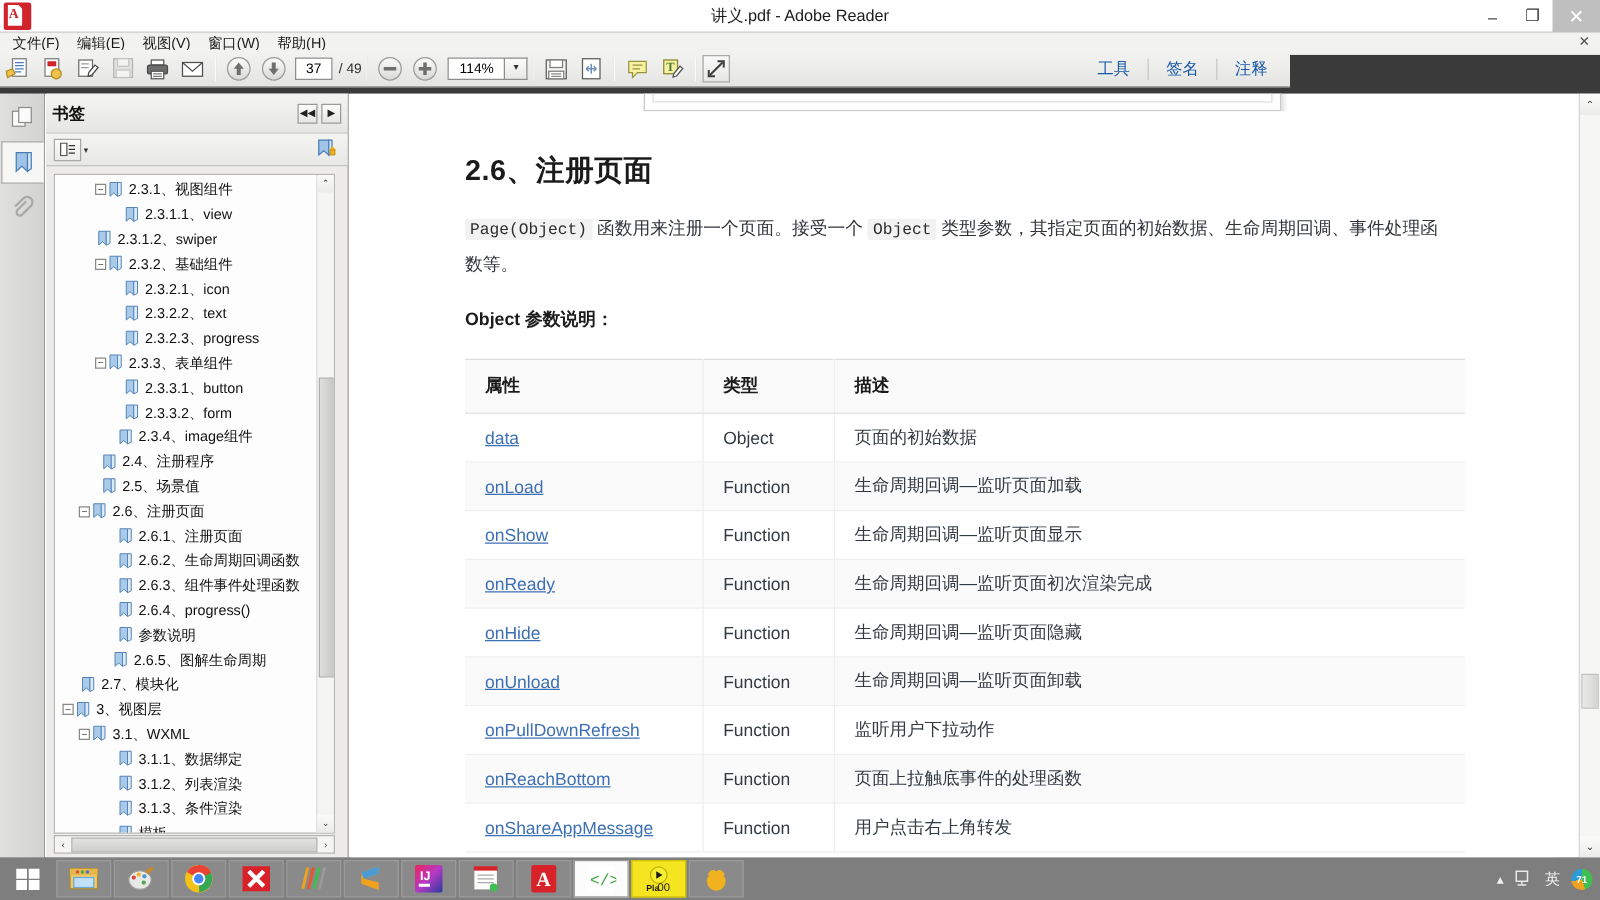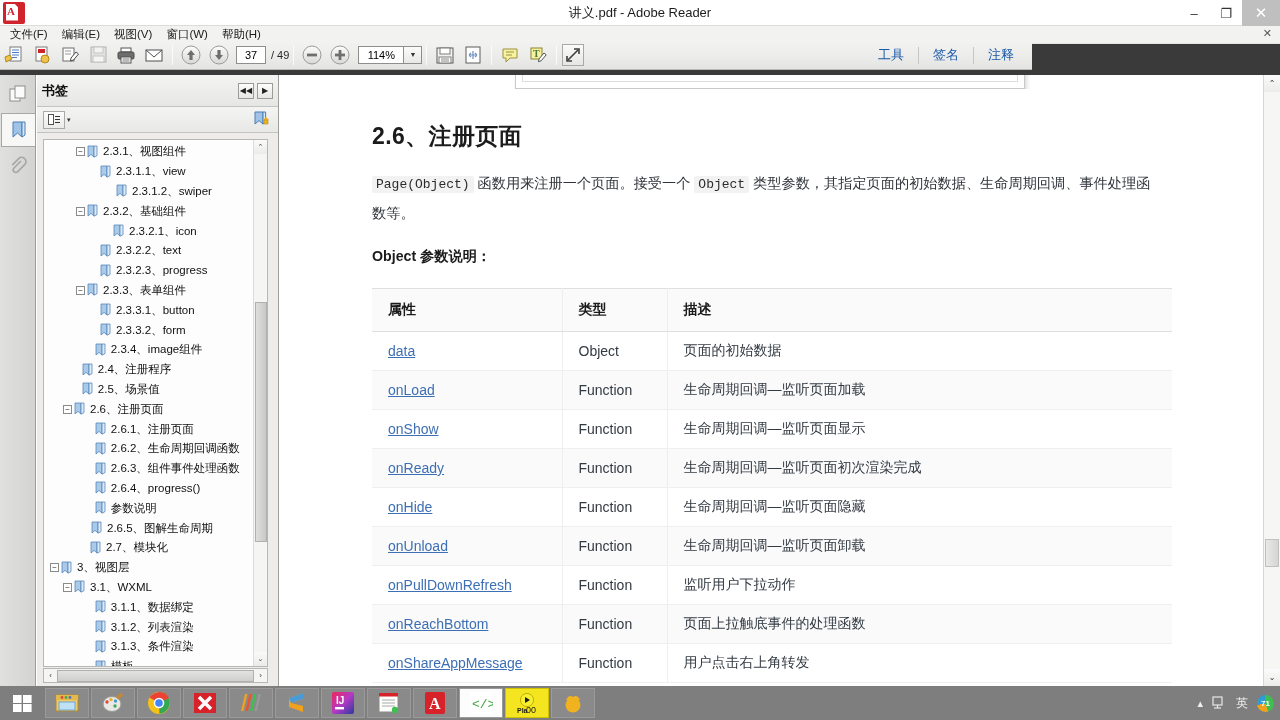--- a/index.html
+++ b/index.html
@@ -548,41 +548,41 @@
           <div class="bm-row" style="padding-left: 45px;">
             <span class="expander-spacer"></span>
             <span class="bmk-ico">
               <svg width="12" height="14" viewBox="0 0 12 14">
                 <path d="M1 1 h6 v11 l-3 -2.6 l-3 2.6 z" fill="#a9cbe9" stroke="#5685b8" stroke-width="0.8"></path>
                 <path d="M7 1 h3 v9.6 l-3 1.6 z" fill="#dcebf8" stroke="#5685b8" stroke-width="0.8"></path>
               </svg>
             </span>
             <span class="bm-label">2.3.1.1、view</span>
           </div>
-          <div class="bm-row" style="padding-left: 61px;">
+          <div class="bm-row" style="padding-left: 23px;">
             <span class="expander-spacer"></span>
             <span class="bmk-ico">
               <svg width="12" height="14" viewBox="0 0 12 14">
                 <path d="M1 1 h6 v11 l-3 -2.6 l-3 2.6 z" fill="#a9cbe9" stroke="#5685b8" stroke-width="0.8"></path>
                 <path d="M7 1 h3 v9.6 l-3 1.6 z" fill="#dcebf8" stroke="#5685b8" stroke-width="0.8"></path>
               </svg>
             </span>
             <span class="bm-label">2.3.1.2、swiper</span>
           </div>
           <div class="bm-row" style="padding-left: 32px;">
             <span class="expander">−</span>
             <span class="bmk-ico">
               <svg width="12" height="14" viewBox="0 0 12 14">
                 <path d="M1 1 h6 v11 l-3 -2.6 l-3 2.6 z" fill="#a9cbe9" stroke="#5685b8" stroke-width="0.8"></path>
                 <path d="M7 1 h3 v9.6 l-3 1.6 z" fill="#dcebf8" stroke="#5685b8" stroke-width="0.8"></path>
               </svg>
             </span>
             <span class="bm-label">2.3.2、基础组件</span>
           </div>
-          <div class="bm-row" style="padding-left: 58px;">
+          <div class="bm-row" style="padding-left: 45px;">
             <span class="expander-spacer"></span>
             <span class="bmk-ico">
               <svg width="12" height="14" viewBox="0 0 12 14">
                 <path d="M1 1 h6 v11 l-3 -2.6 l-3 2.6 z" fill="#a9cbe9" stroke="#5685b8" stroke-width="0.8"></path>
                 <path d="M7 1 h3 v9.6 l-3 1.6 z" fill="#dcebf8" stroke="#5685b8" stroke-width="0.8"></path>
               </svg>
             </span>
             <span class="bm-label">2.3.2.1、icon</span>
           </div>
           <div class="bm-row" style="padding-left: 45px;">
@@ -728,21 +728,21 @@
           <div class="bm-row" style="padding-left: 36px;">
             <span class="expander-spacer"></span>
             <span class="bmk-ico">
               <svg width="12" height="14" viewBox="0 0 12 14">
                 <path d="M1 1 h6 v11 l-3 -2.6 l-3 2.6 z" fill="#a9cbe9" stroke="#5685b8" stroke-width="0.8"></path>
                 <path d="M7 1 h3 v9.6 l-3 1.6 z" fill="#dcebf8" stroke="#5685b8" stroke-width="0.8"></path>
               </svg>
             </span>
             <span class="bm-label">2.6.5、图解生命周期</span>
           </div>
-          <div class="bm-row" style="padding-left: 35px;">
+          <div class="bm-row" style="padding-left: 10px;">
             <span class="expander-spacer"></span>
             <span class="bmk-ico">
               <svg width="12" height="14" viewBox="0 0 12 14">
                 <path d="M1 1 h6 v11 l-3 -2.6 l-3 2.6 z" fill="#a9cbe9" stroke="#5685b8" stroke-width="0.8"></path>
                 <path d="M7 1 h3 v9.6 l-3 1.6 z" fill="#dcebf8" stroke="#5685b8" stroke-width="0.8"></path>
               </svg>
             </span>
             <span class="bm-label">2.7、模块化</span>
           </div>
           <div class="bm-row" style="padding-left: 6px;">

